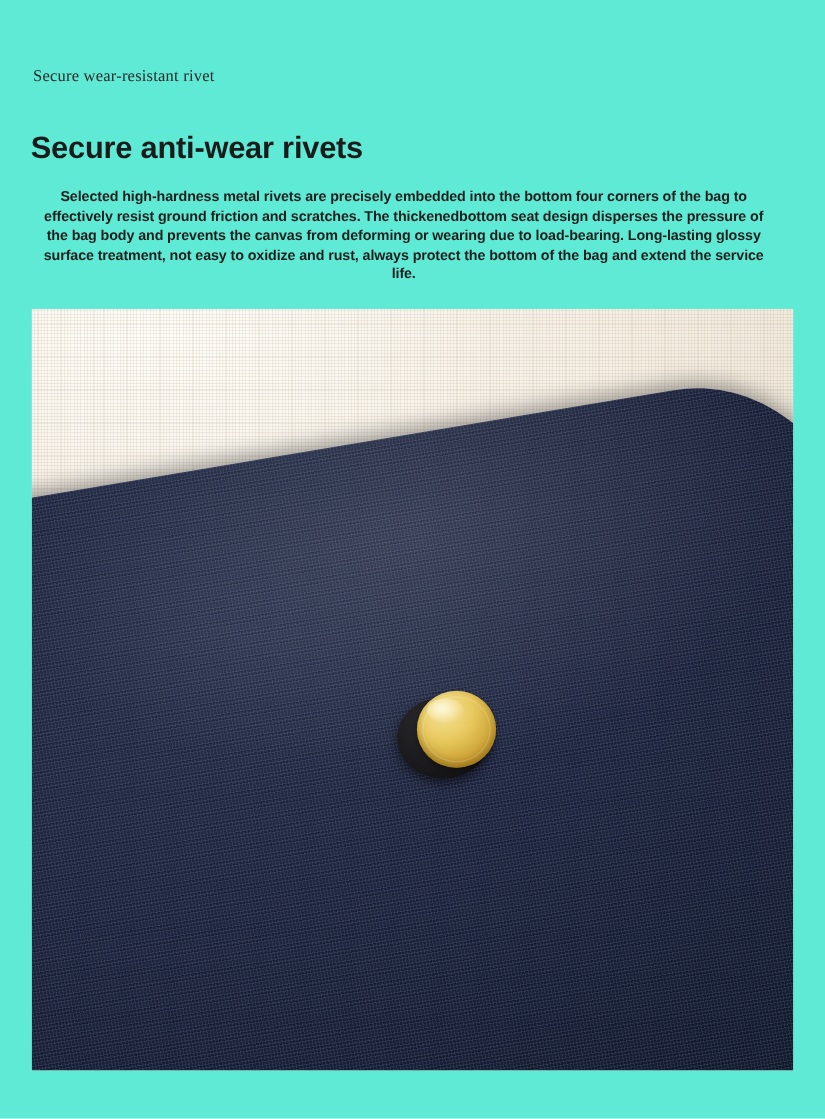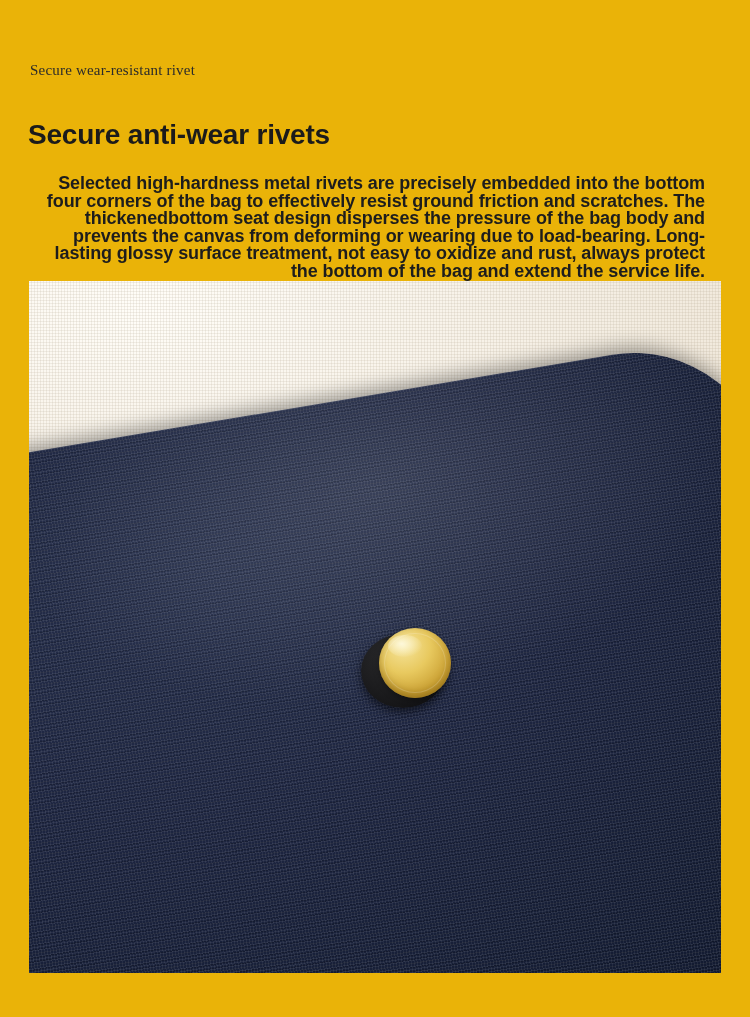--- a/index.html
+++ b/index.html
@@ -12,21 +12,21 @@
     width: 750px;
     height: 1017px;
     position: relative;
     font-family: "Liberation Sans", sans-serif;
     overflow: hidden;
   }
   .page {
     width: 750px;
     height: 1017px;
     position: relative;
-    background: #eab308;
+    background: #5eead4;
     padding-left: 48px;
   }
   .eyebrow {
     position: absolute;
     left: 30px;
     top: 62px;
     font-family: "Liberation Serif", serif;
     font-size: 15px;
     color: #2b2b2b;
     letter-spacing: 0.2px;
@@ -42,26 +42,26 @@
     color: #1b1b1b;
     letter-spacing: -0.2px;
     white-space: nowrap;
   }
   .body-copy {
     position: absolute;
     left: 29px;
     top: 157px;
     width: 676px;
     font-family: "Liberation Sans", sans-serif;
-    font-size: 18px;
+    font-size: 13px;
     font-weight: bold;
     line-height: 17.6px;
     color: #1d1d1d;
     letter-spacing: -0.1px;
-    text-align: right;
+    text-align: center;
   }
 
   
   .photo {
     position: absolute;
     left: 29px;
     top: 281px;
     width: 692px;
     height: 692px;
     overflow: hidden;

